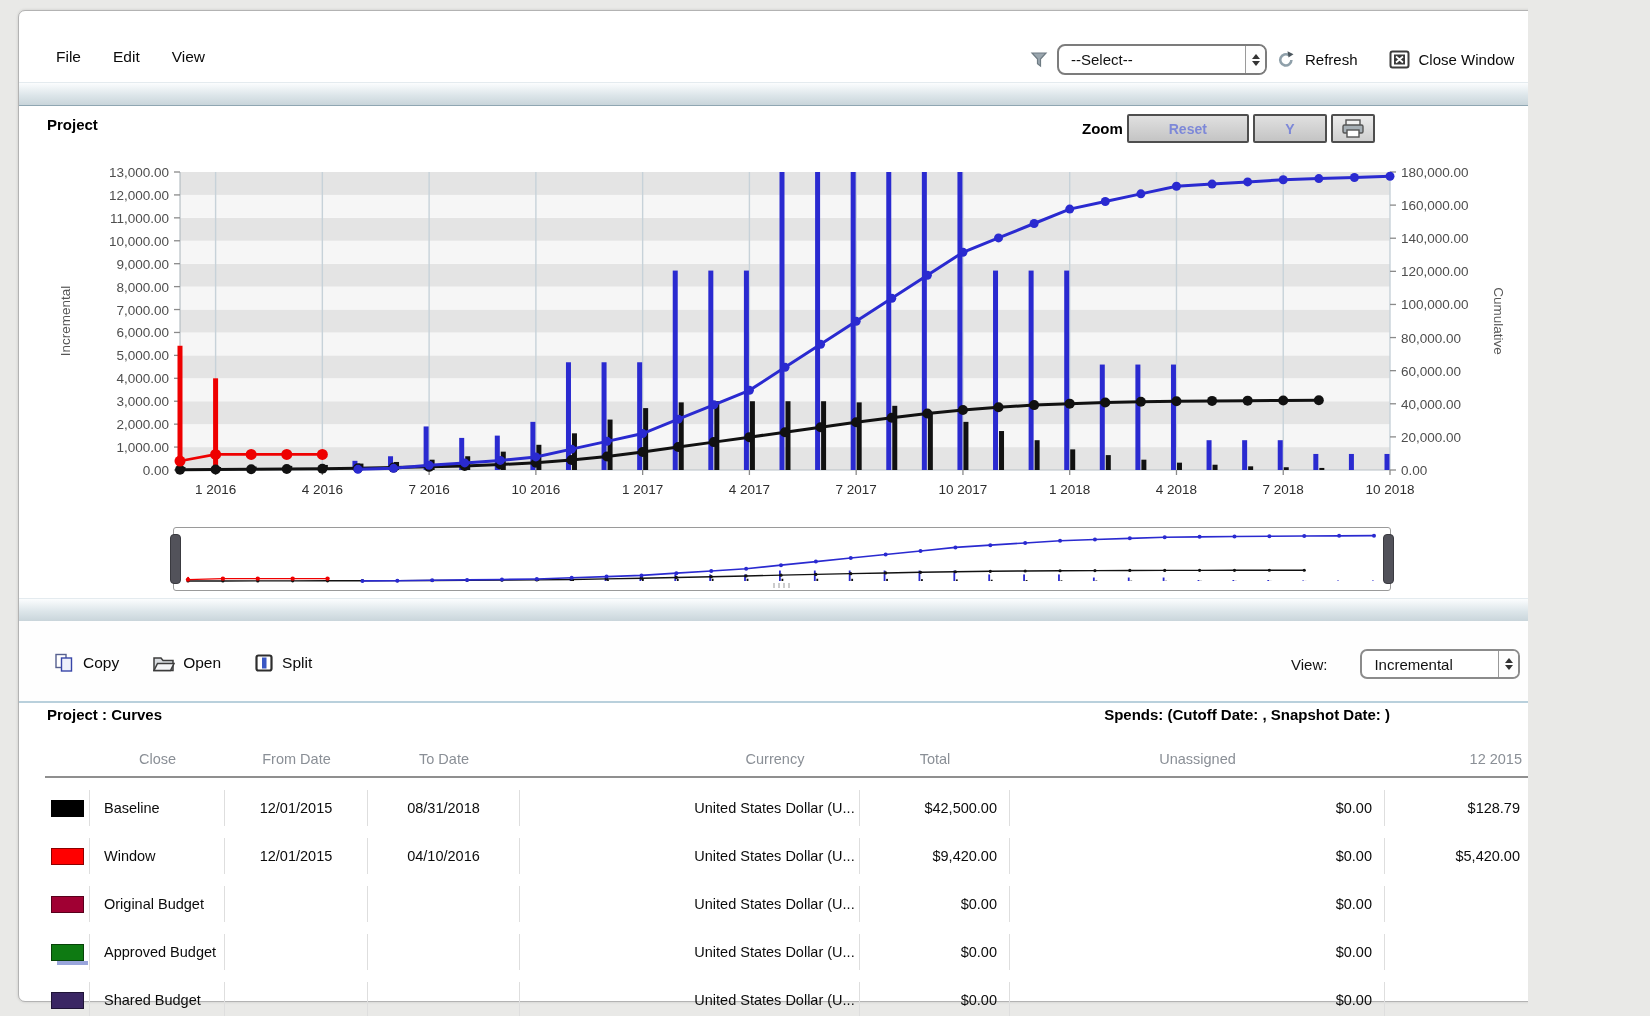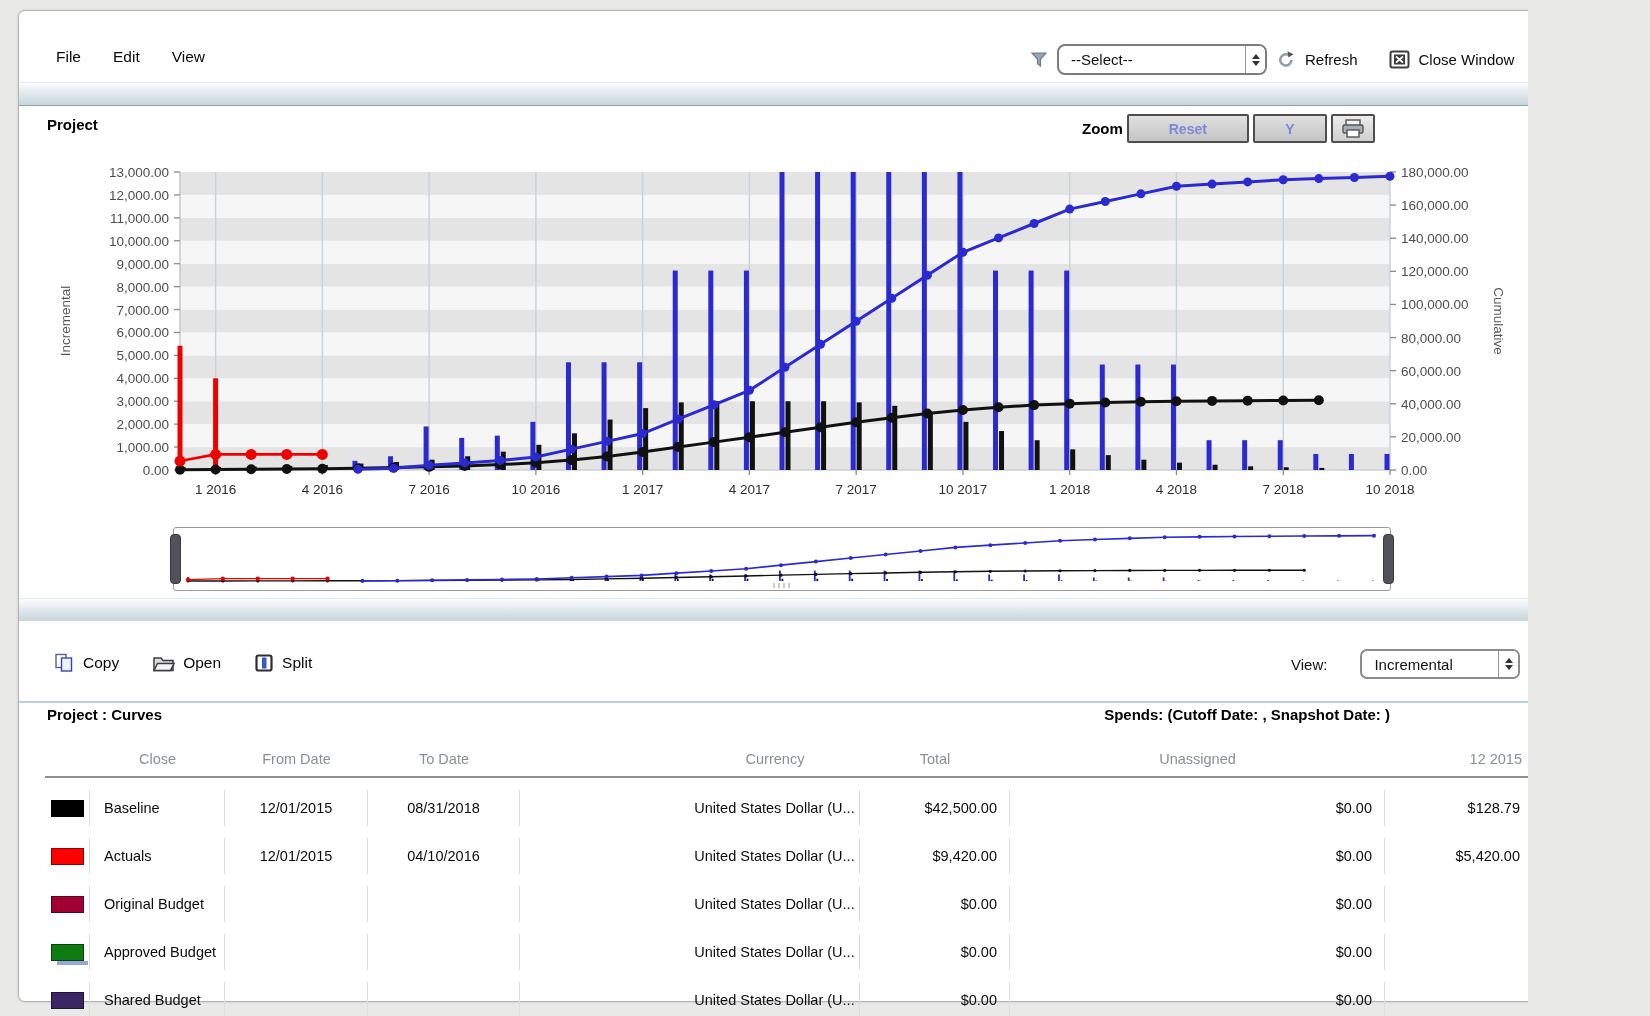--- a/index.html
+++ b/index.html
@@ -588,21 +588,21 @@
         <div class="c center">08/31/2018</div>
         <div class="c cur">United States Dollar (U...</div>
         <div class="c right">$42,500.00</div>
         <div class="c right">$0.00</div>
         <div class="c right">$128.79</div>
       </div>
       <div class="trow tgrid">
         <div class="c swatchc">
           <span class="swatch" style="background: rgb(255, 0, 0);"></span>
         </div>
-        <div class="c left">Actuals</div>
+        <div class="c left">Window</div>
         <div class="c center">12/01/2015</div>
         <div class="c center">04/10/2016</div>
         <div class="c cur">United States Dollar (U...</div>
         <div class="c right">$9,420.00</div>
         <div class="c right">$0.00</div>
         <div class="c right">$5,420.00</div>
       </div>
       <div class="trow tgrid">
         <div class="c swatchc">
           <span class="swatch" style="background: rgb(160, 0, 51);"></span>

